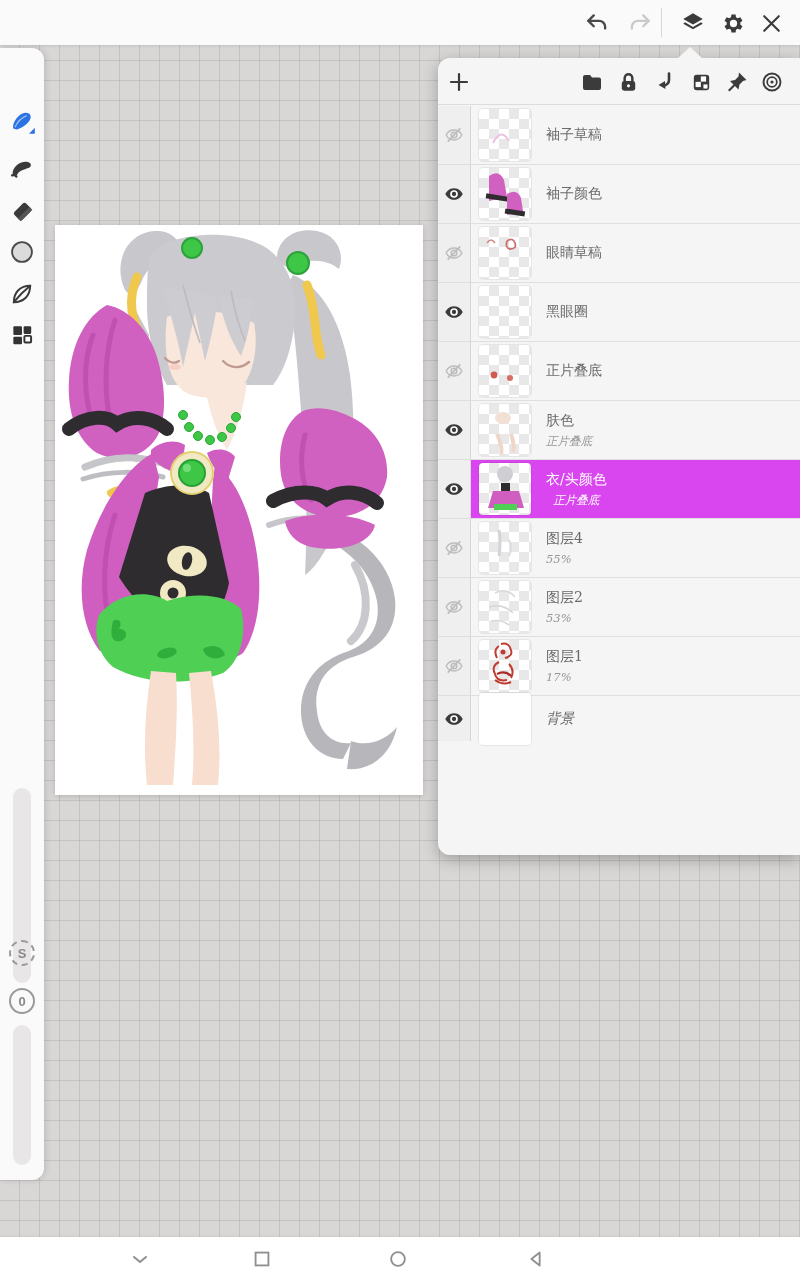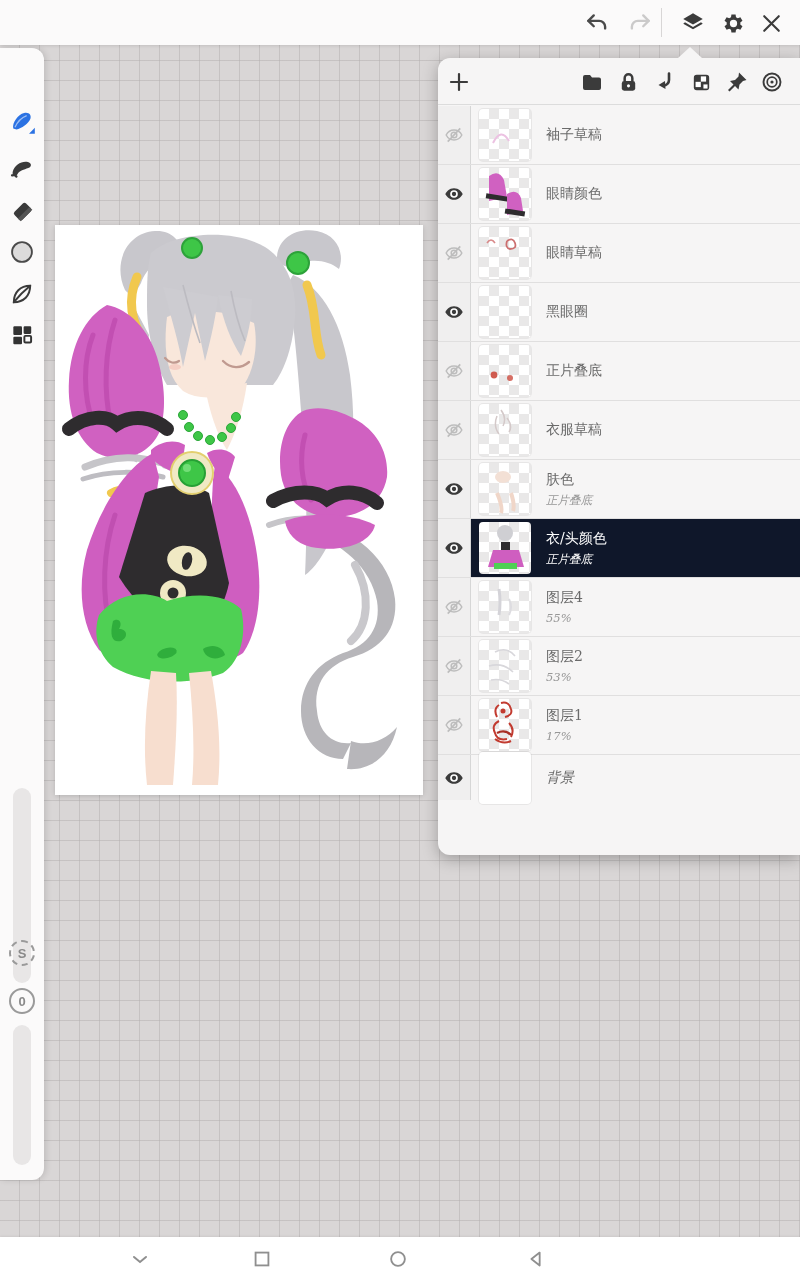--- a/index.html
+++ b/index.html
@@ -58,21 +58,21 @@
   .thumb.checker {
     background-image:
       linear-gradient(45deg,#e9e8e8 25%,transparent 25%,transparent 75%,#e9e8e8 75%),
       linear-gradient(45deg,#e9e8e8 25%,transparent 25%,transparent 75%,#e9e8e8 75%);
     background-size:20px 20px; background-position:0 0,10px 10px; background-color:#fff; }
   .thumb svg { position:absolute; left:0; top:0; }
   .ltext { margin-left:15px; display:flex; flex-direction:column; }
   .lname { font-size:14px; color:#6a6a6a; font-family:"DejaVu Serif", serif; }
   .lsub { font-size:11.5px; color:#979797; margin-top:4px; font-style:italic;
     font-family:"DejaVu Serif", serif; }
-  .layer-row.selected { background:#0f172a; }
+  .layer-row.selected { background:#d946ef;text-align:center; }
   .layer-row.selected .lname, .layer-row.selected .lsub { color:#fff; }
   .layer-row.selected .eye-cell { background:#f0efef; }
   .layer-row.last { height:45px; border-bottom:none;font-style:italic; }
 
   
   .navbar { position:absolute; left:0; top:1237px; width:800px; height:43px;
     background:#ffffff; z-index:7; box-shadow:0 -1px 2px rgba(0,0,0,.06); }
   .nav-icon { position:absolute; top:10px; width:24px; height:24px;
     display:flex; align-items:center; justify-content:center; }
 </style>
@@ -320,21 +320,21 @@
         </div>
         <div class="thumb checker">
           <svg width="52" height="52" viewBox="0 0 52 52">
             <path d="M10,8 q10,-7 15,4 l3,17 -18,4 z" fill="#d061c1"></path>
             <rect x="7" y="27" width="23" height="5" fill="#2e2c2e" transform="rotate(9 18 29)"></rect>
             <path d="M28,26 q10,-6 14,4 l2,13 -16,4 z" fill="#d061c1"></path>
             <rect x="26" y="42" width="20" height="5" fill="#2e2c2e" transform="rotate(9 36 44)"></rect>
           </svg>
         </div>
         <div class="ltext">
-          <span class="lname">眼睛颜色</span>
+          <span class="lname">袖子颜色</span>
         </div>
       </div>
       <div class="layer-row">
         <div class="eye-cell">
           <svg width="20" height="20" viewBox="0 0 24 24" fill="none" stroke="#bdbdbd" stroke-width="1.8">
             <path d="M12 6 C7 6 3.8 9.7 2.6 12 C3.8 14.3 7 18 12 18 C17 18 20.2 14.3 21.4 12 C20.2 9.7 17 6 12 6 Z"></path>
             <circle cx="12" cy="12" r="3.4"></circle>
             <path d="M4.5 20 L19.5 4" stroke-width="2"></path>
           </svg>
         </div>
@@ -374,140 +374,123 @@
             <circle cx="15" cy="30" r="3.4" fill="#cc4b3e" opacity=".9"></circle>
             <circle cx="31" cy="33" r="3" fill="#cc4b3e" opacity=".8"></circle>
           </svg>
         </div>
         <div class="ltext">
           <span class="lname">正片叠底</span>
         </div>
       </div>
       <div class="layer-row">
         <div class="eye-cell">
+          <svg width="20" height="20" viewBox="0 0 24 24">
+            <path d="M12 5 C6.2 5 2.8 9.3 1.6 12 C2.8 14.7 6.2 19 12 19 C17.8 19 21.2 14.7 22.4 12 C21.2 9.3 17.8 5 12 5 Z" fill="#3b3b3b"></path>
+            <circle cx="12" cy="12" r="4.6" fill="#fff"></circle>
+            <circle cx="12" cy="12" r="2.6" fill="#3b3b3b"></circle>
+          </svg>
+        </div>
+        <div class="thumb checker">
+          <svg width="52" height="52" viewBox="0 0 52 52">
+            <ellipse cx="24" cy="14" rx="8" ry="6" fill="#f3e0d5"></ellipse>
+            <path d="M18,30 q6,14 4,20 m10,-20 q4,12 2,18" stroke="#f0d6c8" stroke-width="4" fill="none"></path>
+          </svg>
+        </div>
+        <div class="ltext">
+          <span class="lname">肤色</span>
+          <span class="lsub">正片叠底</span>
+        </div>
+      </div>
+      <div class="layer-row selected">
+        <div class="eye-cell">
+          <svg width="20" height="20" viewBox="0 0 24 24">
+            <path d="M12 5 C6.2 5 2.8 9.3 1.6 12 C2.8 14.7 6.2 19 12 19 C17.8 19 21.2 14.7 22.4 12 C21.2 9.3 17.8 5 12 5 Z" fill="#3b3b3b"></path>
+            <circle cx="12" cy="12" r="4.6" fill="#fff"></circle>
+            <circle cx="12" cy="12" r="2.6" fill="#3b3b3b"></circle>
+          </svg>
+        </div>
+        <div class="thumb checker">
+          <svg width="52" height="52" viewBox="0 0 52 52">
+            <circle cx="26" cy="11" r="8" fill="#cfcfd3"></circle>
+            <rect x="22" y="20" width="9" height="15" fill="#2e2c2e"></rect>
+            <path d="M14,28 L40,28 L45,45 L9,45 Z" fill="#cf5ec0"></path>
+            <rect x="15" y="41" width="23" height="6" fill="#4fd054"></rect>
+          </svg>
+        </div>
+        <div class="ltext">
+          <span class="lname">衣/头颜色</span>
+          <span class="lsub">正片叠底</span>
+        </div>
+      </div>
+      <div class="layer-row">
+        <div class="eye-cell">
           <svg width="20" height="20" viewBox="0 0 24 24" fill="none" stroke="#bdbdbd" stroke-width="1.8">
             <path d="M12 6 C7 6 3.8 9.7 2.6 12 C3.8 14.3 7 18 12 18 C17 18 20.2 14.3 21.4 12 C20.2 9.7 17 6 12 6 Z"></path>
             <circle cx="12" cy="12" r="3.4"></circle>
             <path d="M4.5 20 L19.5 4" stroke-width="2"></path>
           </svg>
         </div>
         <div class="thumb checker">
           <svg width="52" height="52" viewBox="0 0 52 52">
-            <path d="M22,6 q6,8 2,16 m-6,-10 q-4,10 2,18 m8,-16 q6,8 2,14" stroke="#d4c9c9" stroke-width="1.5" fill="none"></path>
-          </svg>
-        </div>
-        <div class="ltext">
-          <span class="lname">衣服草稿</span>
-        </div>
-      </div>
-      <div class="layer-row">
+            <path d="M20,8 q2,14 0,26" stroke="#d4d3d8" stroke-width="3" fill="none"></path>
+            <path d="M30,18 q4,8 0,16" stroke="#dddce0" stroke-width="2" fill="none"></path>
+          </svg>
+        </div>
+        <div class="ltext">
+          <span class="lname">图层4</span>
+          <span class="lsub">55%</span>
+        </div>
+      </div>
+      <div class="layer-row">
+        <div class="eye-cell">
+          <svg width="20" height="20" viewBox="0 0 24 24" fill="none" stroke="#bdbdbd" stroke-width="1.8">
+            <path d="M12 6 C7 6 3.8 9.7 2.6 12 C3.8 14.3 7 18 12 18 C17 18 20.2 14.3 21.4 12 C20.2 9.7 17 6 12 6 Z"></path>
+            <circle cx="12" cy="12" r="3.4"></circle>
+            <path d="M4.5 20 L19.5 4" stroke-width="2"></path>
+          </svg>
+        </div>
+        <div class="thumb checker">
+          <svg width="52" height="52" viewBox="0 0 52 52">
+            <path d="M16,12 q12,-6 20,4 m-26,10 q14,-4 24,6 m-22,8 q10,-2 18,4" stroke="#d8d7db" stroke-width="1.6" fill="none"></path>
+          </svg>
+        </div>
+        <div class="ltext">
+          <span class="lname">图层2</span>
+          <span class="lsub">53%</span>
+        </div>
+      </div>
+      <div class="layer-row">
+        <div class="eye-cell">
+          <svg width="20" height="20" viewBox="0 0 24 24" fill="none" stroke="#bdbdbd" stroke-width="1.8">
+            <path d="M12 6 C7 6 3.8 9.7 2.6 12 C3.8 14.3 7 18 12 18 C17 18 20.2 14.3 21.4 12 C20.2 9.7 17 6 12 6 Z"></path>
+            <circle cx="12" cy="12" r="3.4"></circle>
+            <path d="M4.5 20 L19.5 4" stroke-width="2"></path>
+          </svg>
+        </div>
+        <div class="thumb checker">
+          <svg width="52" height="52" viewBox="0 0 52 52">
+            <path d="M22,4 q8,-2 10,6 q2,6 -6,8 m-6,-12 q-6,4 -2,12 m2,4 q-8,4 -4,12 q2,8 12,6 m2,-16 q6,6 2,14 m-16,2 q8,6 16,2" stroke="#c23b30" stroke-width="2" fill="none"></path>
+            <circle cx="24" cy="12" r="2.5" fill="#c23b30"></circle>
+            <path d="M18,34 q8,-4 14,2" stroke="#a82e24" stroke-width="2.4" fill="none"></path>
+          </svg>
+        </div>
+        <div class="ltext">
+          <span class="lname">图层1</span>
+          <span class="lsub">17%</span>
+        </div>
+      </div>
+      <div class="layer-row last">
         <div class="eye-cell">
           <svg width="20" height="20" viewBox="0 0 24 24">
             <path d="M12 5 C6.2 5 2.8 9.3 1.6 12 C2.8 14.7 6.2 19 12 19 C17.8 19 21.2 14.7 22.4 12 C21.2 9.3 17.8 5 12 5 Z" fill="#3b3b3b"></path>
             <circle cx="12" cy="12" r="4.6" fill="#fff"></circle>
             <circle cx="12" cy="12" r="2.6" fill="#3b3b3b"></circle>
           </svg>
         </div>
-        <div class="thumb checker">
-          <svg width="52" height="52" viewBox="0 0 52 52">
-            <ellipse cx="24" cy="14" rx="8" ry="6" fill="#f3e0d5"></ellipse>
-            <path d="M18,30 q6,14 4,20 m10,-20 q4,12 2,18" stroke="#f0d6c8" stroke-width="4" fill="none"></path>
-          </svg>
-        </div>
-        <div class="ltext">
-          <span class="lname">肤色</span>
-          <span class="lsub">正片叠底</span>
-        </div>
-      </div>
-      <div class="layer-row selected">
-        <div class="eye-cell">
-          <svg width="20" height="20" viewBox="0 0 24 24">
-            <path d="M12 5 C6.2 5 2.8 9.3 1.6 12 C2.8 14.7 6.2 19 12 19 C17.8 19 21.2 14.7 22.4 12 C21.2 9.3 17.8 5 12 5 Z" fill="#3b3b3b"></path>
-            <circle cx="12" cy="12" r="4.6" fill="#fff"></circle>
-            <circle cx="12" cy="12" r="2.6" fill="#3b3b3b"></circle>
-          </svg>
-        </div>
-        <div class="thumb checker">
-          <svg width="52" height="52" viewBox="0 0 52 52">
-            <circle cx="26" cy="11" r="8" fill="#cfcfd3"></circle>
-            <rect x="22" y="20" width="9" height="15" fill="#2e2c2e"></rect>
-            <path d="M14,28 L40,28 L45,45 L9,45 Z" fill="#cf5ec0"></path>
-            <rect x="15" y="41" width="23" height="6" fill="#4fd054"></rect>
-          </svg>
-        </div>
-        <div class="ltext">
-          <span class="lname">衣/头颜色</span>
-          <span class="lsub">正片叠底</span>
-        </div>
-      </div>
-      <div class="layer-row">
-        <div class="eye-cell">
-          <svg width="20" height="20" viewBox="0 0 24 24" fill="none" stroke="#bdbdbd" stroke-width="1.8">
-            <path d="M12 6 C7 6 3.8 9.7 2.6 12 C3.8 14.3 7 18 12 18 C17 18 20.2 14.3 21.4 12 C20.2 9.7 17 6 12 6 Z"></path>
-            <circle cx="12" cy="12" r="3.4"></circle>
-            <path d="M4.5 20 L19.5 4" stroke-width="2"></path>
-          </svg>
-        </div>
-        <div class="thumb checker">
-          <svg width="52" height="52" viewBox="0 0 52 52">
-            <path d="M20,8 q2,14 0,26" stroke="#d4d3d8" stroke-width="3" fill="none"></path>
-            <path d="M30,18 q4,8 0,16" stroke="#dddce0" stroke-width="2" fill="none"></path>
-          </svg>
-        </div>
-        <div class="ltext">
-          <span class="lname">图层4</span>
-          <span class="lsub">55%</span>
-        </div>
-      </div>
-      <div class="layer-row">
-        <div class="eye-cell">
-          <svg width="20" height="20" viewBox="0 0 24 24" fill="none" stroke="#bdbdbd" stroke-width="1.8">
-            <path d="M12 6 C7 6 3.8 9.7 2.6 12 C3.8 14.3 7 18 12 18 C17 18 20.2 14.3 21.4 12 C20.2 9.7 17 6 12 6 Z"></path>
-            <circle cx="12" cy="12" r="3.4"></circle>
-            <path d="M4.5 20 L19.5 4" stroke-width="2"></path>
-          </svg>
-        </div>
-        <div class="thumb checker">
-          <svg width="52" height="52" viewBox="0 0 52 52">
-            <path d="M16,12 q12,-6 20,4 m-26,10 q14,-4 24,6 m-22,8 q10,-2 18,4" stroke="#d8d7db" stroke-width="1.6" fill="none"></path>
-          </svg>
-        </div>
-        <div class="ltext">
-          <span class="lname">图层2</span>
-          <span class="lsub">53%</span>
-        </div>
-      </div>
-      <div class="layer-row">
-        <div class="eye-cell">
-          <svg width="20" height="20" viewBox="0 0 24 24" fill="none" stroke="#bdbdbd" stroke-width="1.8">
-            <path d="M12 6 C7 6 3.8 9.7 2.6 12 C3.8 14.3 7 18 12 18 C17 18 20.2 14.3 21.4 12 C20.2 9.7 17 6 12 6 Z"></path>
-            <circle cx="12" cy="12" r="3.4"></circle>
-            <path d="M4.5 20 L19.5 4" stroke-width="2"></path>
-          </svg>
-        </div>
-        <div class="thumb checker">
-          <svg width="52" height="52" viewBox="0 0 52 52">
-            <path d="M22,4 q8,-2 10,6 q2,6 -6,8 m-6,-12 q-6,4 -2,12 m2,4 q-8,4 -4,12 q2,8 12,6 m2,-16 q6,6 2,14 m-16,2 q8,6 16,2" stroke="#c23b30" stroke-width="2" fill="none"></path>
-            <circle cx="24" cy="12" r="2.5" fill="#c23b30"></circle>
-            <path d="M18,34 q8,-4 14,2" stroke="#a82e24" stroke-width="2.4" fill="none"></path>
-          </svg>
-        </div>
-        <div class="ltext">
-          <span class="lname">图层1</span>
-          <span class="lsub">17%</span>
-        </div>
-      </div>
-      <div class="layer-row last">
-        <div class="eye-cell">
-          <svg width="20" height="20" viewBox="0 0 24 24">
-            <path d="M12 5 C6.2 5 2.8 9.3 1.6 12 C2.8 14.7 6.2 19 12 19 C17.8 19 21.2 14.7 22.4 12 C21.2 9.3 17.8 5 12 5 Z" fill="#3b3b3b"></path>
-            <circle cx="12" cy="12" r="4.6" fill="#fff"></circle>
-            <circle cx="12" cy="12" r="2.6" fill="#3b3b3b"></circle>
-          </svg>
-        </div>
         <div class="thumb"></div>
         <div class="ltext">
           <span class="lname">背景</span>
         </div>
       </div>
     </div>
 </div>
 
 <div class="navbar">
   <div class="nav-icon" style="left:128px">

